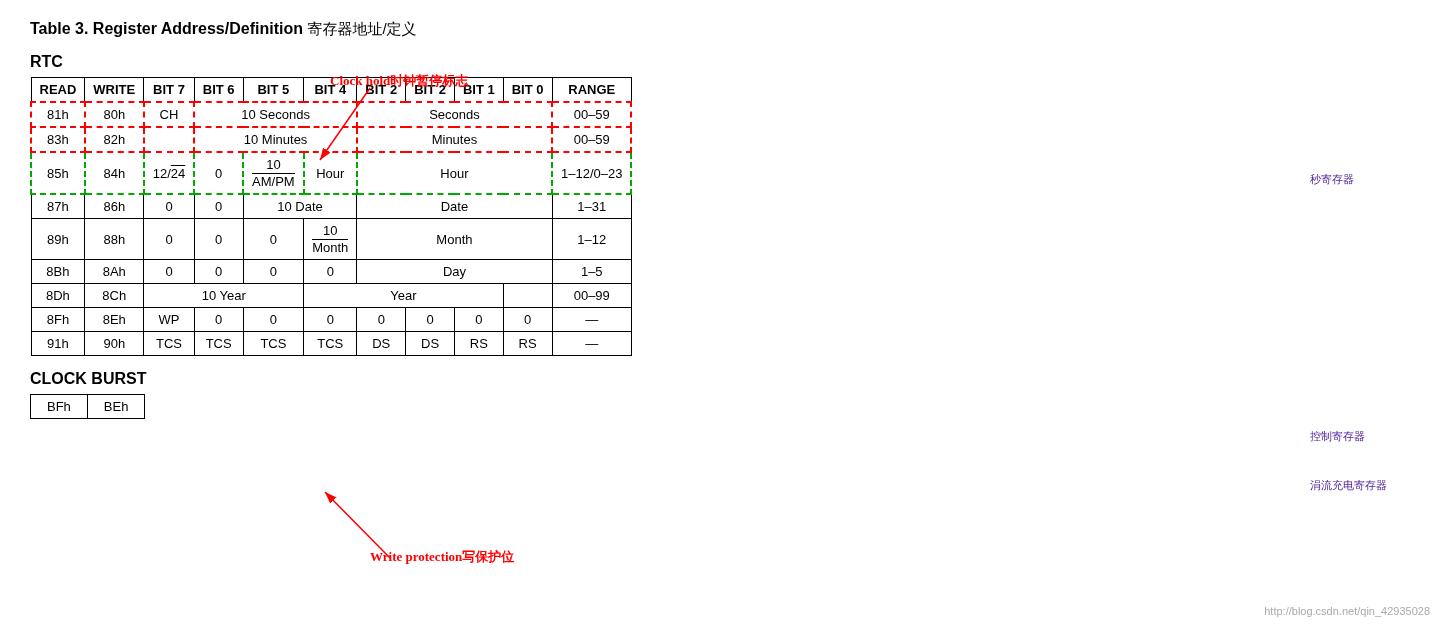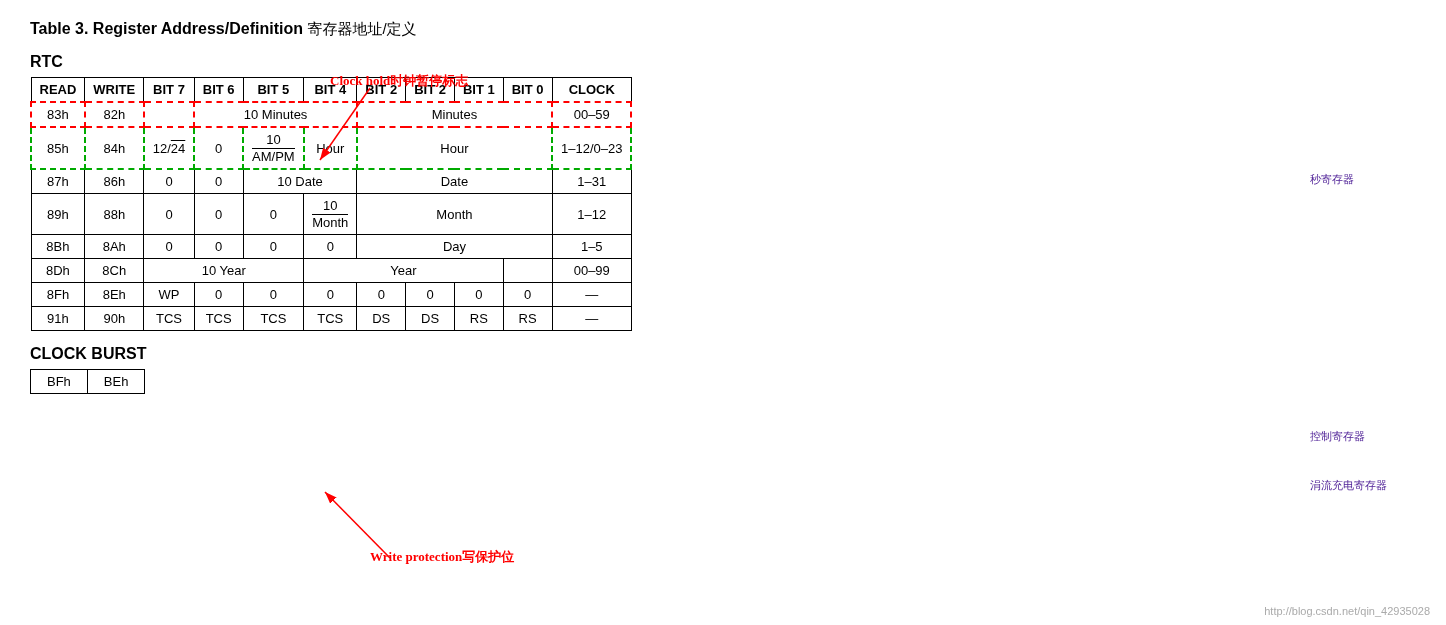--- a/index.html
+++ b/index.html
@@ -137,25 +137,33 @@
       <th>READ</th>
       <th>WRITE</th>
       <th>BIT 7</th>
       <th>BIT 6</th>
       <th>BIT 5</th>
       <th>BIT 4</th>
       <th>BIT 2</th>
       <th>BIT 2</th>
       <th>BIT 1</th>
       <th>BIT 0</th>
-      <th>CLOCK</th>
+      <th>RANGE</th>
     </tr>
   </thead>
   <tbody>
 
+    <tr>
+      <td style="border: 2px dashed red;">81h</td>
+      <td style="border: 2px dashed red;">80h</td>
+      <td style="border: 2px dashed red;">CH</td>
+      <td colspan="3" style="border: 2px dashed red;">10 Seconds</td>
+      <td colspan="4" style="border: 2px dashed red;">Seconds</td>
+      <td style="border: 2px dashed red;">00–59</td>
+    </tr>
 
     <tr>
       <td style="border: 2px dashed red;">83h</td>
       <td style="border: 2px dashed red;">82h</td>
       <td style="border: 2px dashed red;"></td>
       <td colspan="3" style="border: 2px dashed red;">10 Minutes</td>
       <td colspan="4" style="border: 2px dashed red;">Minutes</td>
       <td style="border: 2px dashed red;">00–59</td>
     </tr>
 

